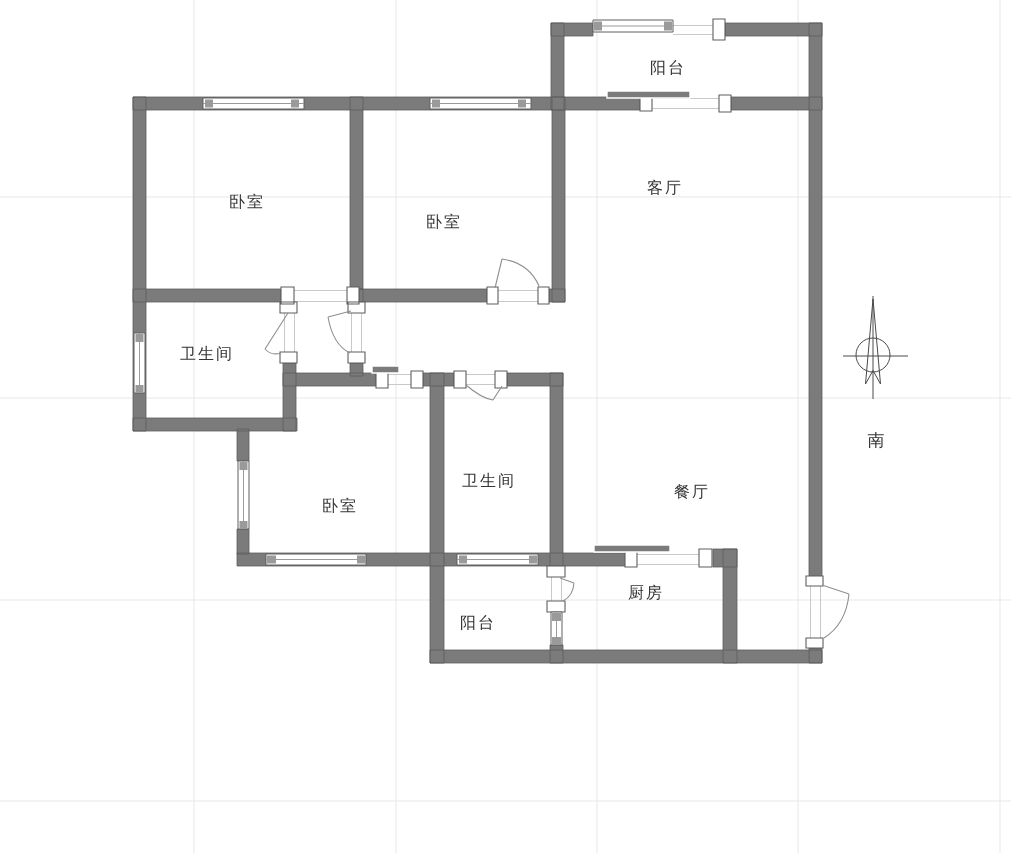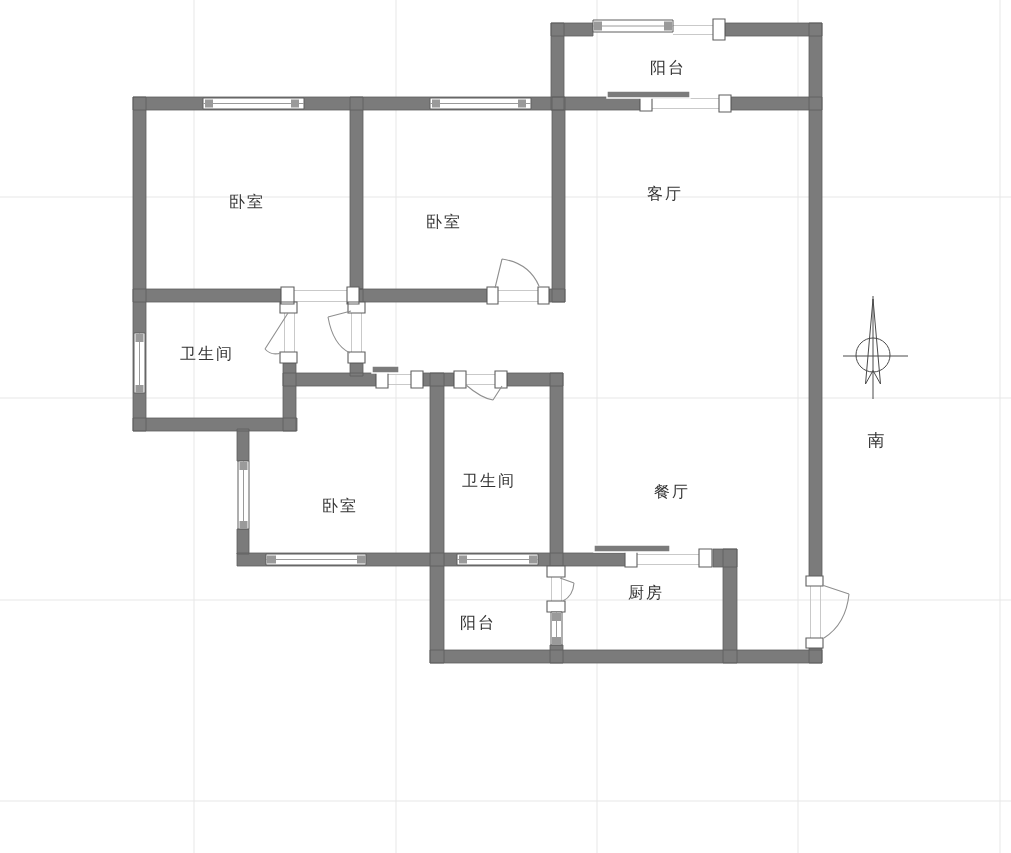--- a/index.html
+++ b/index.html
@@ -145,21 +145,21 @@
     <g>
       <circle class="compass" cx="873" cy="355" r="17"></circle>
       <path class="compass" d="M873 296V399M843 356H908"></path>
       <path class="compass" d="M873 299L865.5 384L873 370.5L880.5 384Z"></path>
     </g>
   </svg>
 
   <div class="room-label" style="left:668px;top:68px">阳台</div>
   <div class="room-label" style="left:247px;top:202px">卧室</div>
   <div class="room-label" style="left:444px;top:222px">卧室</div>
-  <div class="room-label" style="left:665px;top:194px">客厅</div>
+  <div class="room-label" style="left:665px;top:188px">客厅</div>
   <div class="room-label" style="left:207px;top:354px">卫生间</div>
   <div class="room-label" style="left:340px;top:506px">卧室</div>
   <div class="room-label" style="left:489px;top:481px">卫生间</div>
-  <div class="room-label" style="left:672px;top:492px">餐厅</div>
+  <div class="room-label" style="left:692px;top:492px">餐厅</div>
   <div class="room-label" style="left:478px;top:623px">阳台</div>
   <div class="room-label" style="left:646px;top:593px">厨房</div>
   <div class="room-label south-label" style="left:876px;top:440px">南</div>
 </div>
 
 </body></html>

